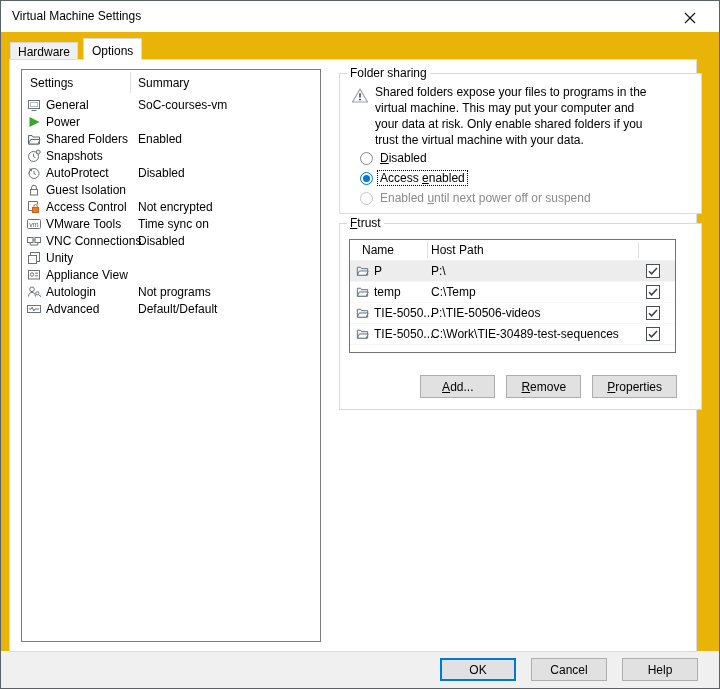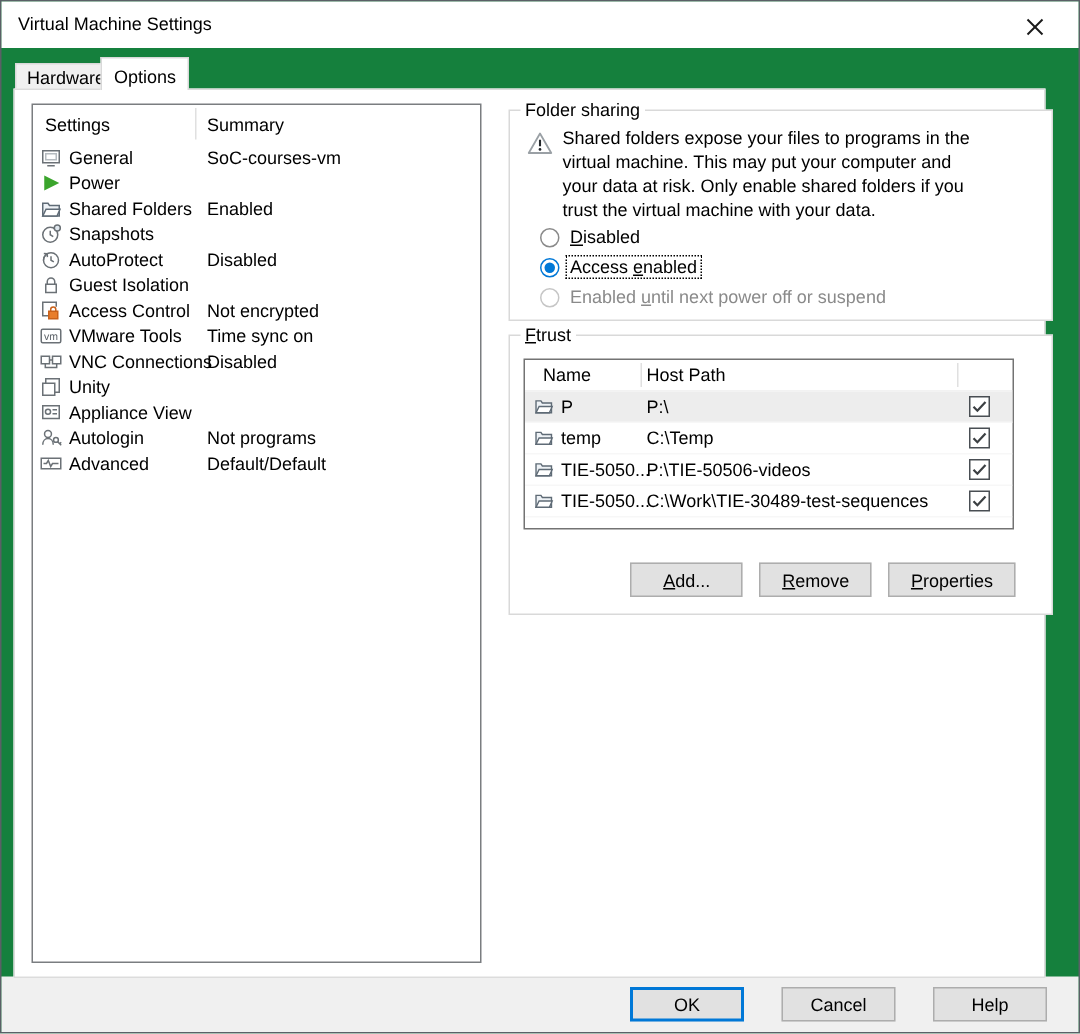--- a/index.html
+++ b/index.html
@@ -1,27 +1,27 @@
 <!DOCTYPE html>
 <html><head>
 <meta charset="utf-8">
 <style>
   html,body{margin:0;padding:0;background:#fff;}
   .dialog{position:relative;width:720px;height:689px;box-sizing:border-box;
-    background:#15803d;border:1px solid #5a6066;
+    background:#eab308;border:1px solid #5a6066;
     font-family:"Liberation Sans","DejaVu Sans",sans-serif;font-size:12px;color:#000;
     -webkit-font-smoothing:antialiased;}
   
   .titlebar{position:absolute;left:0;top:0;right:0;height:31px;background:#fff;}
   .title{position:absolute;left:11px;top:8px;white-space:nowrap;}
   .close{position:absolute;right:21px;top:9px;width:16px;height:16px;display:flex;align-items:center;justify-content:center;}
   
   .tab{position:absolute;box-sizing:border-box;white-space:nowrap;}
   .tab-inactive{left:9px;top:41px;height:18px;padding:2px 7px 0;background:#f0f0f0;border:1px solid #d9d9d9;z-index:1;}
-  .tab-active{left:66px;top:37px;height:22px;padding:5px 8px 0;background:#fff;border:1px solid #d9d9d9;border-bottom:none;z-index:3;}
+  .tab-active{left:82px;top:37px;height:22px;padding:5px 8px 0;background:#fff;border:1px solid #d9d9d9;border-bottom:none;z-index:3;}
   
   .page{position:absolute;left:8px;top:58px;width:688px;height:593px;box-sizing:border-box;
     background:#fff;border:1px solid #dcdcdc;z-index:2;}
   
   .listbox{position:absolute;left:11px;top:9px;width:300px;height:573px;box-sizing:border-box;
     border:1px solid #7a7d80;background:#fff;overflow:hidden;}
   .lb-header{position:relative;height:26px;}
   .lb-h1{position:absolute;left:8px;top:6px;}
   .lb-h2{position:absolute;left:116px;top:6px;}
   .lb-vline{position:absolute;left:108px;top:2px;width:1px;height:21px;background:#e0e0e0;}
@@ -58,21 +58,21 @@
   .ficon{position:absolute;left:5px;top:2px;}
   .fname{position:absolute;left:24px;top:3px;white-space:nowrap;}
   .fpath{position:absolute;left:81px;top:3px;white-space:nowrap;}
   .fcheck{position:absolute;left:296px;top:3px;width:14px;height:14px;box-sizing:border-box;
     border:1px solid #494e53;background:#fff;display:flex;align-items:center;justify-content:center;}
   
   .btn{height:23px;min-width:75px;box-sizing:border-box;background:#e1e1e1;border:1px solid #adadad;
     font-family:inherit;font-size:12px;color:#000;padding:0 14px;white-space:nowrap;}
   .fbuttons{position:absolute;right:24px;top:151px;display:flex;gap:11px;justify-content:flex-end;}
   .footer{position:absolute;left:0;right:0;bottom:0;height:37px;background:#f0f0f0;box-sizing:border-box;
-    display:flex;justify-content:flex-end;align-items:center;gap:25px;padding-right:21px;}
+    display:flex;justify-content:flex-end;align-items:center;gap:15px;padding-right:21px;}
   .btn.wide{width:76px;min-width:76px;padding:0;}
   .btn.default{border:2px solid #0078d7;}
 </style>
 </head>
 <body>
 
 <div class="dialog">
 
   <div class="titlebar">
     <span class="title">Virtual Machine Settings</span>

